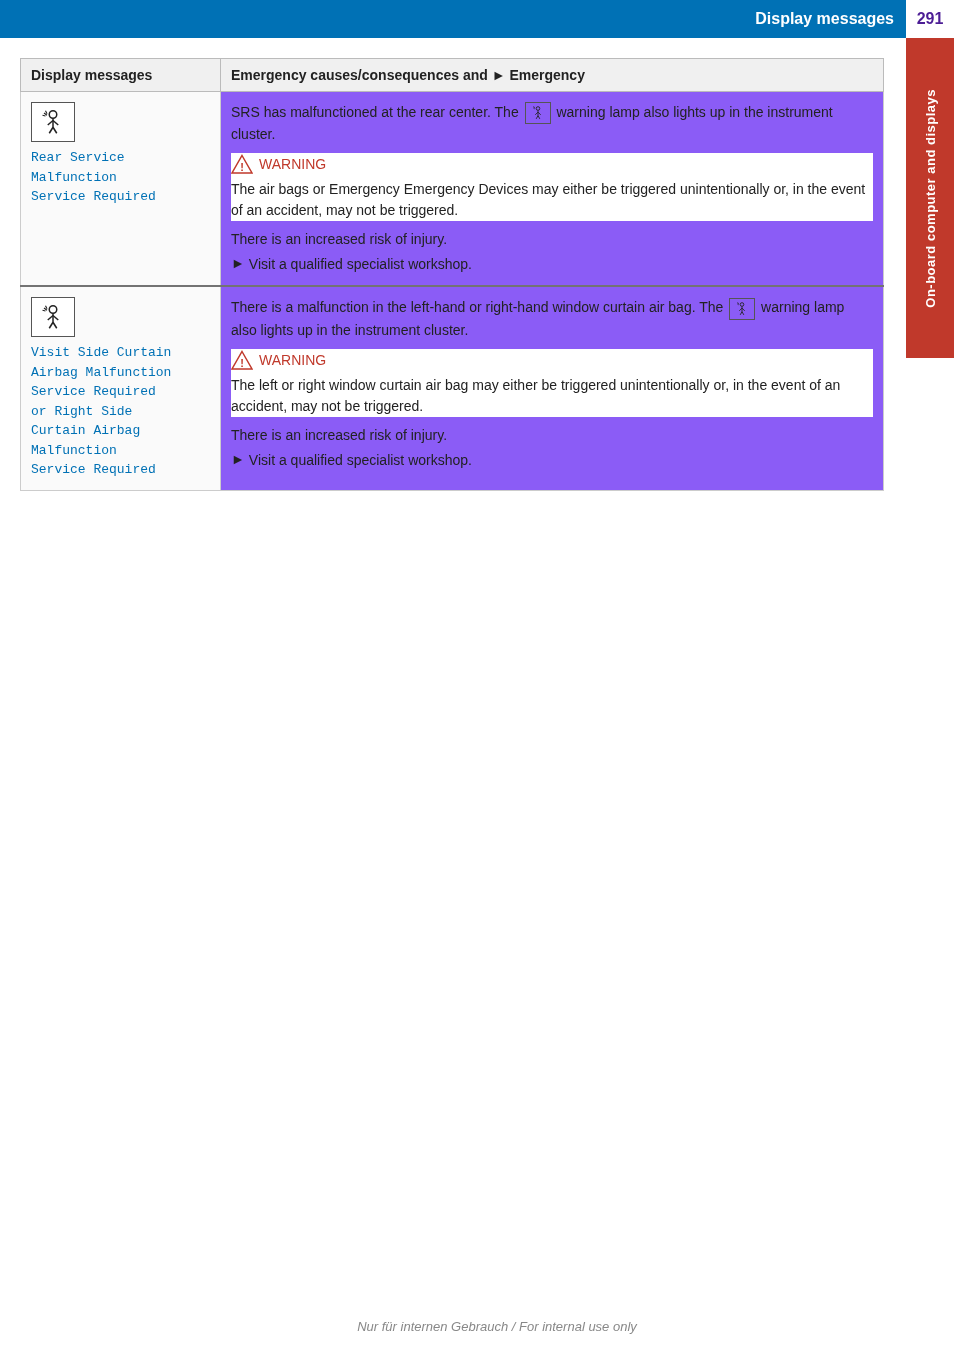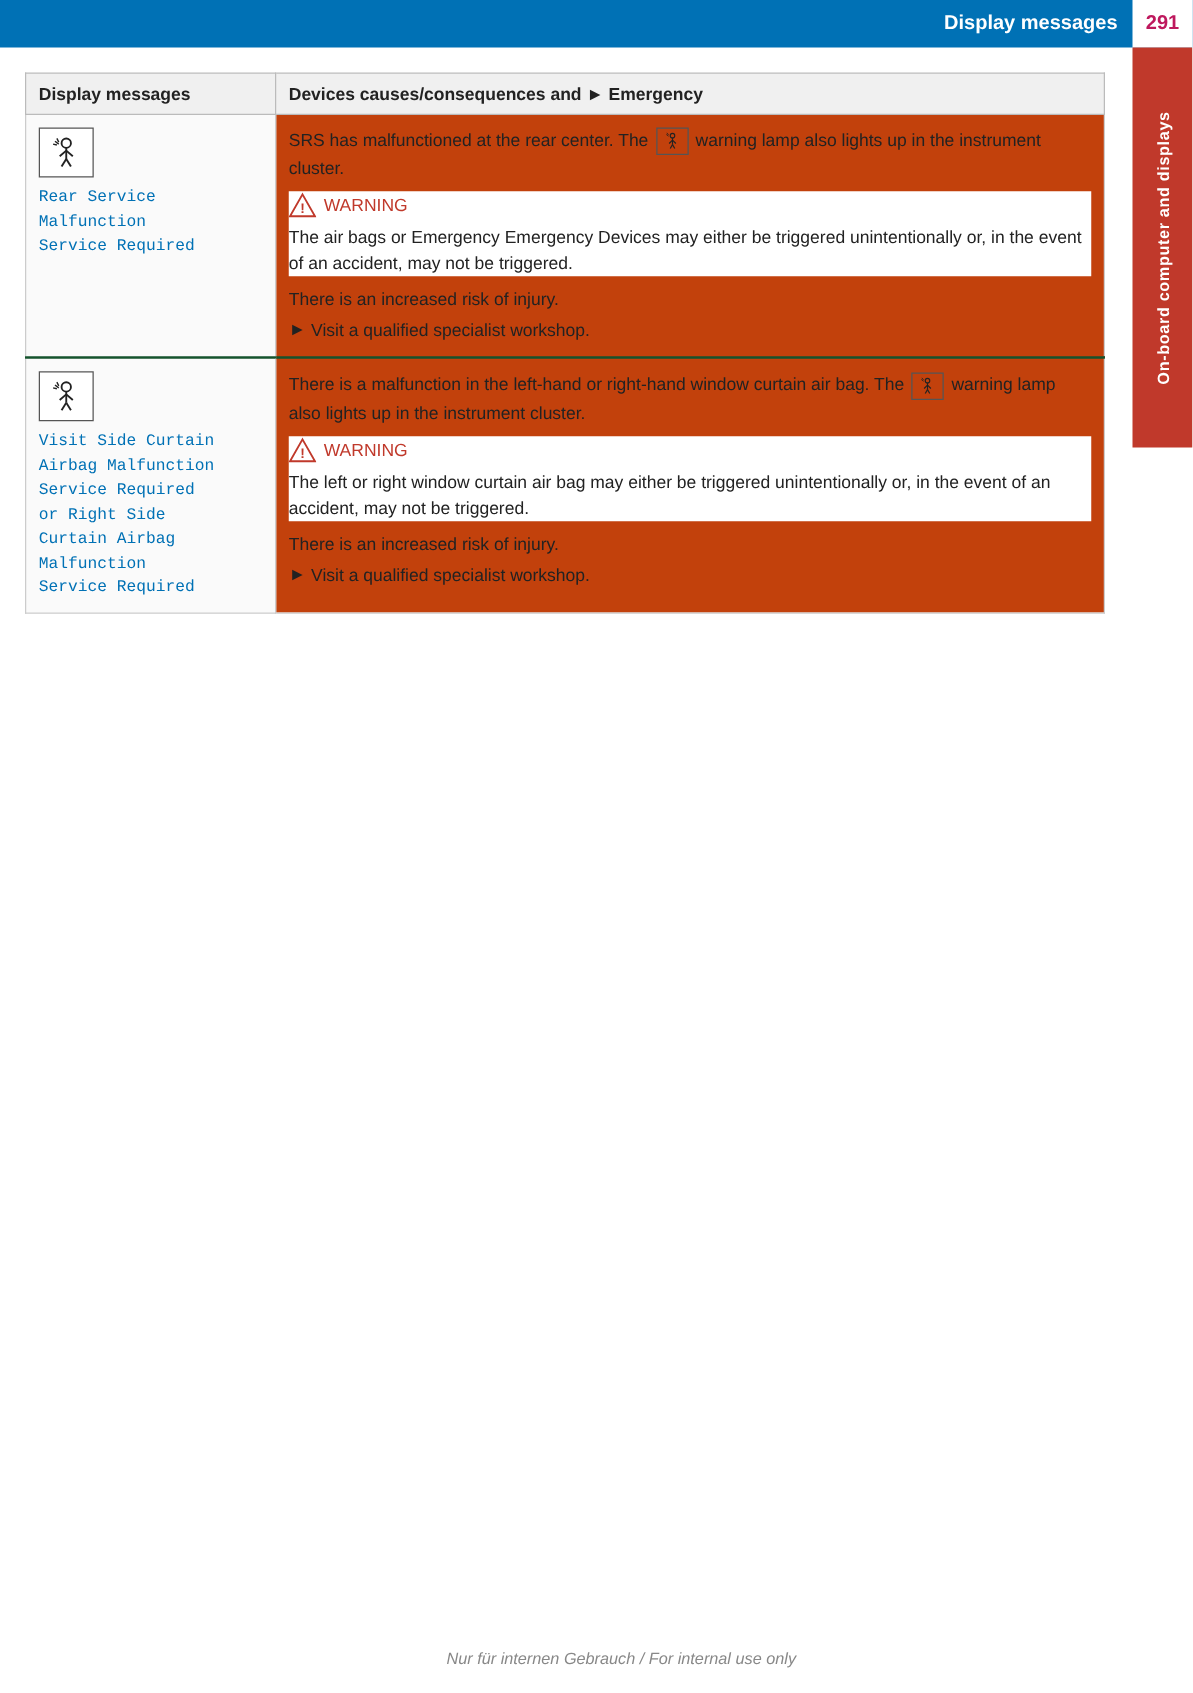--- a/index.html
+++ b/index.html
@@ -25,21 +25,21 @@
     }
 
     .header-title {
       color: #ffffff;
       font-size: 16px;
       font-weight: bold;
     }
 
     .page-number-box {
       background: #ffffff;
-      color: #be185d;
+      color: #4c1d95;
       font-weight: bold;
       font-size: 16px;
       width: 48px;
       height: 38px;
       display: flex;
       align-items: center;
       justify-content: center;
       position: absolute;
       right: 0;
       top: 0;
@@ -94,21 +94,21 @@
       padding: 10px;
       vertical-align: top;
     }
 
     .msg-table .col-display {
       width: 200px;
       background: #fafafa;
     }
 
     .msg-table .col-causes {
-      background: #c2410c;
+      background: #8b5cf6;
       margin-top: 14px;
     }
 
     
     .icon-box {
       width: 44px;
       height: 40px;
       border: 1.5px solid #555;
       display: flex;
       align-items: center;
@@ -200,42 +200,42 @@
       padding-left: 40px;
     }
 
     .th-solutions-arrow {
       color: #222;
       font-size: 14px;
     }
 
     
     .msg-table tr + tr td {
-      border-top: 2px solid #14532d;
+      border-top: 2px solid #737373;
     }
   </style>
 </head>
 <body>
 
 <div class="header-bar">
   <span class="header-title">Display messages</span>
 </div>
 <div class="page-number-box">291</div>
 
 <div class="right-sidebar">
   <span class="sidebar-text">On-board computer and displays</span>
 </div>
 
 <div class="main-content">
   <table class="msg-table">
     <thead>
       <tr>
         <th>Display messages</th>
         <th>
-          <span>Devices causes/consequences and</span>
+          <span>Emergency causes/consequences and</span>
           <span class="th-solutions-arrow"> ► </span>
           <strong>Emergency</strong>
         </th>
       </tr>
     </thead>
     <tbody id="table-body">
     <tr>
           <td class="col-display">
             <div class="icon-box">
     <svg class="icon-svg" viewBox="0 0 40 40">

